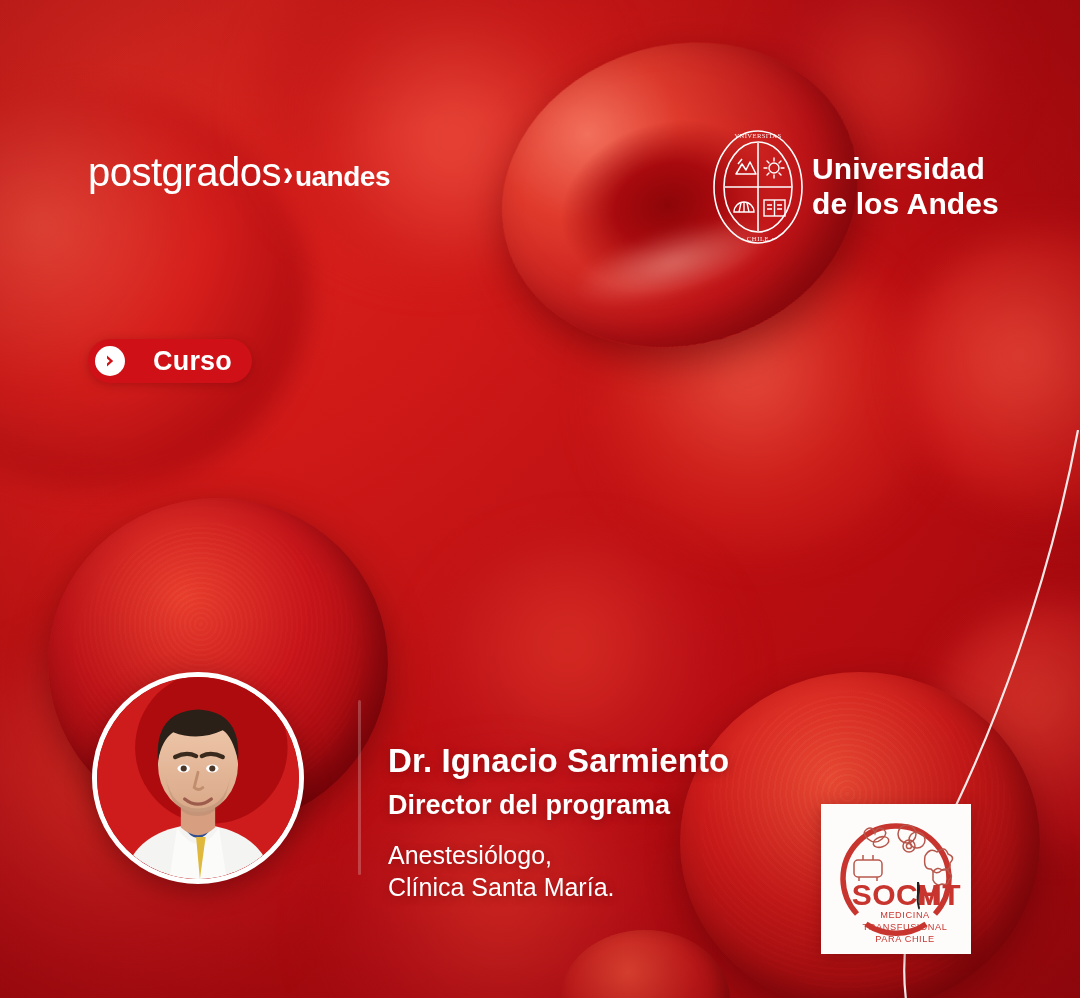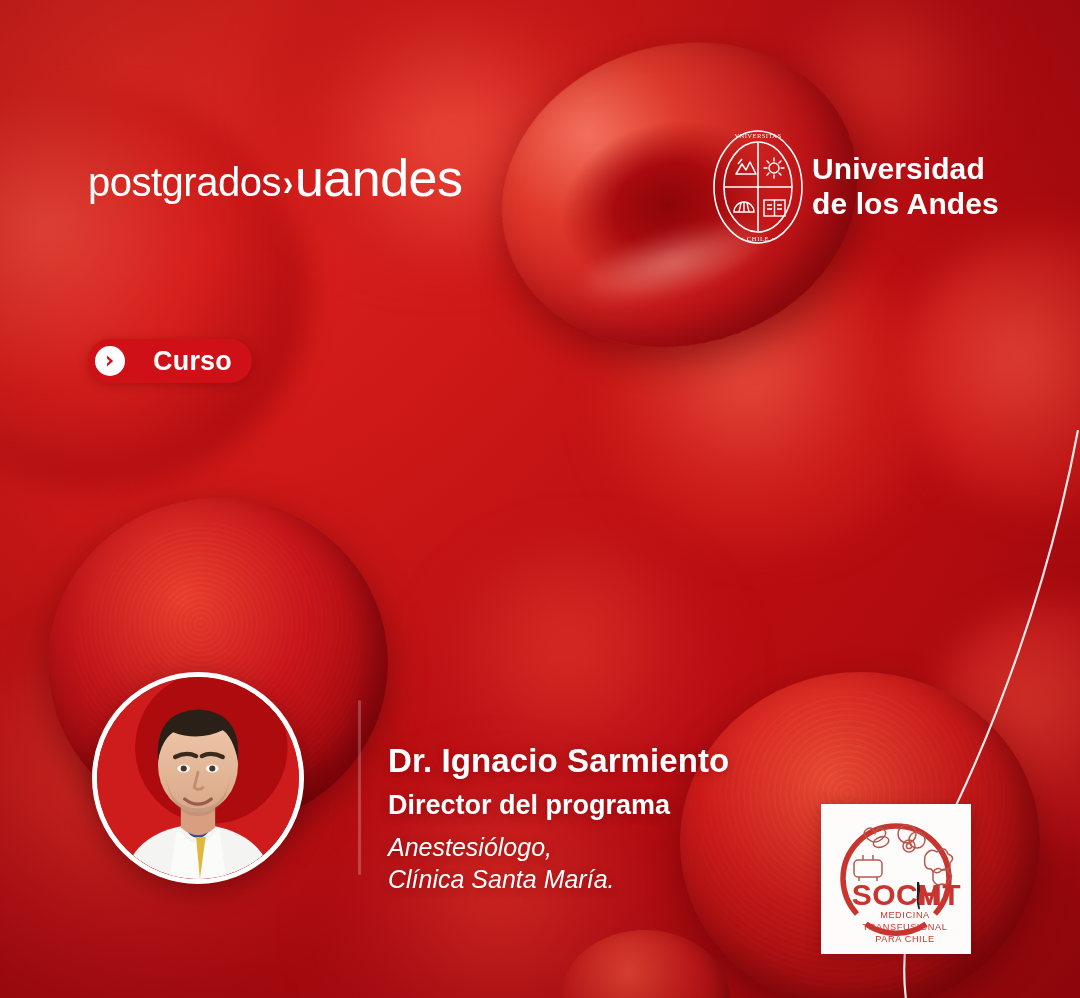--- a/index.html
+++ b/index.html
@@ -100,21 +100,21 @@
     background:radial-gradient(ellipse 90% 80% at 50% 45%, rgba(0,0,0,0) 42%, rgba(96,3,7,.42) 100%);
   }
 
   
   .arc{position:absolute;right:0;top:430px;width:180px;height:570px;pointer-events:none;}
 
   
   .pg-logo{position:absolute;left:88px;top:152px;height:46px;display:flex;align-items:baseline;color:#fff;}
   .pg-logo .light{font-size:40px;font-weight:300;letter-spacing:-.5px;line-height:1;}
   .pg-logo .arrow{font-size:36px;font-weight:700;line-height:1;margin:0 1px;transform:scaleX(.85);}
-  .pg-logo .bold{font-size:52px;font-weight:400;letter-spacing:-.5px;line-height:1;}
+  .pg-logo .bold{font-size:28px;font-weight:700;letter-spacing:-.5px;line-height:1;}
 
   .uandes{position:absolute;left:710px;top:128px;display:flex;align-items:center;gap:6px;}
   .crest{width:96px;height:118px;flex:0 0 auto;}
   .uandes-text{color:#fff;font-size:30px;font-weight:700;line-height:1.16;letter-spacing:.1px;white-space:pre-line;}
 
   
   .badge{
     position:absolute;left:88px;top:339px;height:44px;padding:0 20px 0 7px;
     display:inline-flex;align-items:center;gap:28px;border-radius:22px;
     background:#cf1117;box-shadow:0 2px 10px rgba(100,2,6,.35);
@@ -137,21 +137,21 @@
     position:absolute;left:92px;top:672px;width:212px;height:212px;border-radius:50%;
     border:5px solid #fff;overflow:hidden;background:#b91319;
     box-shadow:0 8px 26px rgba(70,1,5,.45);
   }
   .avatar svg{display:block;width:100%;height:100%;}
   .divider{position:absolute;left:358px;top:700px;width:3px;height:175px;background:rgba(255,255,255,.22);border-radius:2px;}
 
   .speaker{position:absolute;left:388px;top:742px;color:#fff;text-shadow:0 2px 10px rgba(90,2,6,.4);}
   .speaker .name{font-size:33px;font-weight:700;line-height:1.18;letter-spacing:.1px;}
   .speaker .role{font-size:27px;font-weight:700;line-height:1.25;margin-top:8px;}
-  .speaker .affil{font-size:25px;font-weight:400;line-height:1.3;margin-top:8px;white-space:pre-line;font-style:italic;}
+  .speaker .affil{font-size:25px;font-weight:400;line-height:1.3;margin-top:16px;white-space:pre-line;}
 
   
   .sochimt{
     position:absolute;left:821px;top:804px;width:150px;height:150px;background:#fdfcfb;
     box-shadow:0 3px 14px rgba(70,1,5,.3);
   }
   .sochimt svg{display:block;width:100%;height:100%;}
 </style>
 </head>
 <body>

